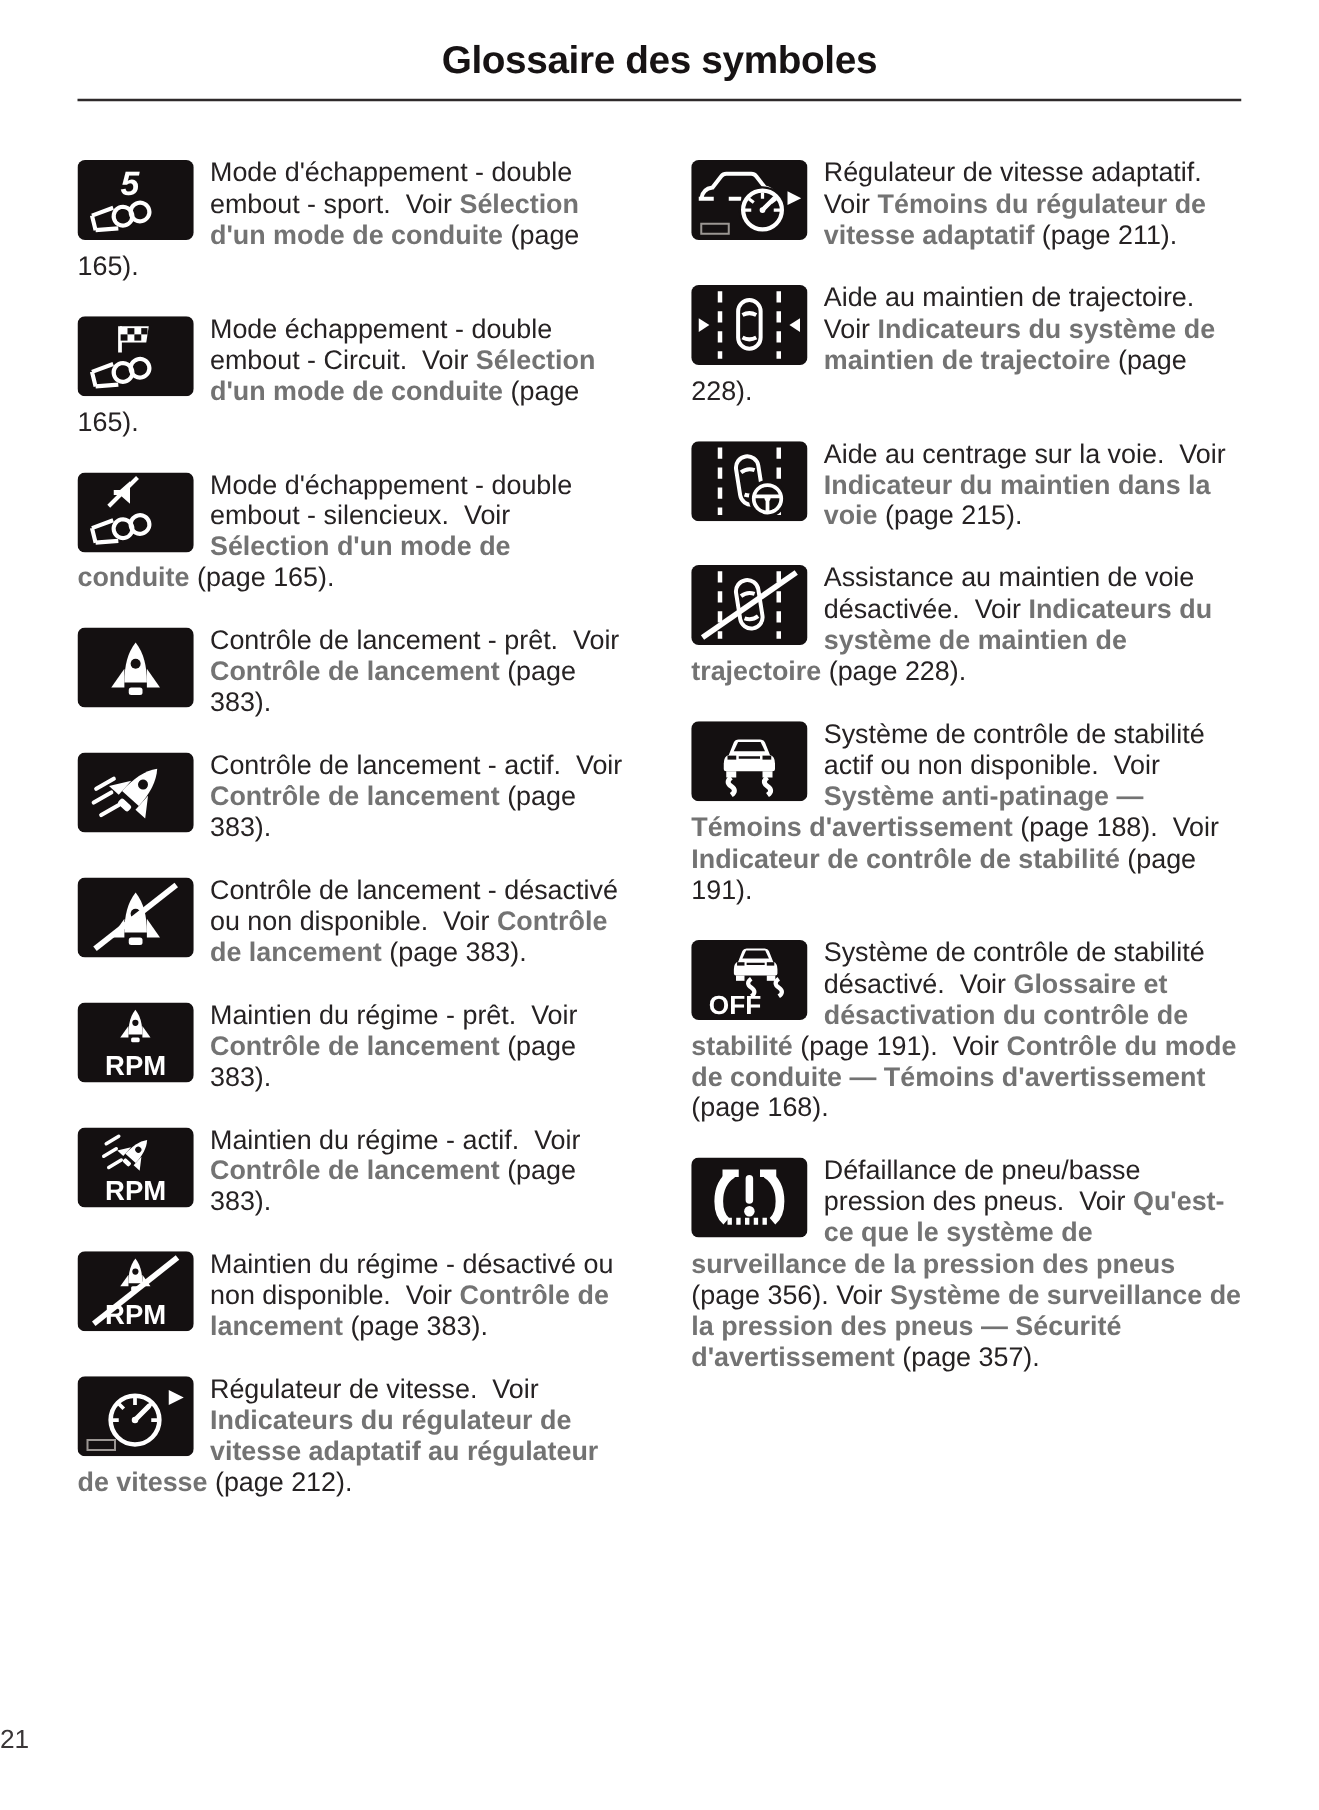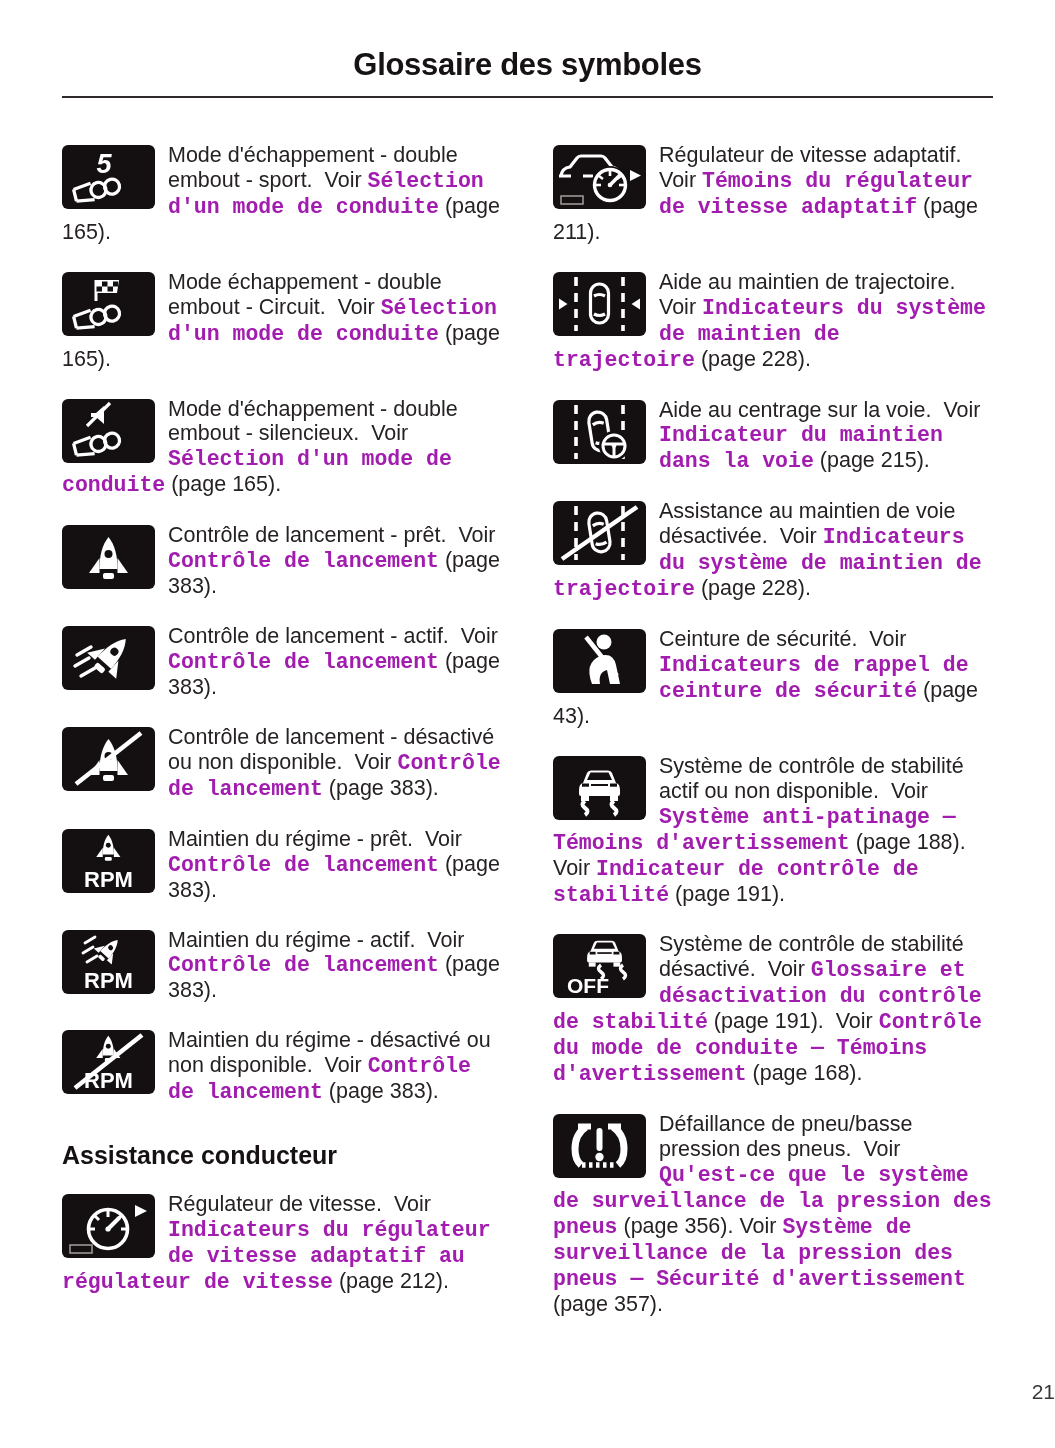--- a/index.html
+++ b/index.html
@@ -4,35 +4,35 @@
 <style>
   html,body{margin:0;padding:0;}
   body{
     width:1055px;height:1448px;position:relative;background:#ffffff;
     font-family:"Liberation Sans","DejaVu Sans",sans-serif;
     color:#262223;overflow:hidden;
   }
   .page{padding:0 62px;}
   h1.title{
     text-align:center;font-size:31px;font-weight:bold;color:#171314;
-    margin:0;padding-top:47px;letter-spacing:-0.3px;
+    margin:0;padding-top:30px;letter-spacing:-0.3px;
   }
   .rule{border-bottom:2px solid #2e2a2b;margin-top:13px;}
   .cols{display:flex;gap:51px;padding-top:45px;}
   .col{width:440px;font-size:21.5px;line-height:1.16;}
   .entry{margin-bottom:25px;}
   .entry::after{content:"";display:block;clear:both;}
   .iconbox{float:left;width:93px;height:64px;margin:2px 13px 3px 0;}
   .iconbox svg{display:block;}
   .entry p{margin:0;}
-  b{font-weight:bold;color:#a21caf;font-family:Liberation Mono, monospace;}
+  b{font-weight:bold;color:#737373;}
   h2.section{font-size:25px;font-weight:bold;color:#161213;margin:36px 0 22px 0;}
   .col > h2.section:first-child{margin-top:0;}
   .pagenum{
-    position:absolute;left:0;right:0;bottom:44px;text-align:right;
+    position:absolute;left:0;right:0;bottom:44px;text-align:left;
     font-size:21px;color:#3a3637;
   }
 </style>
 </head>
 <body>
 
 <div class="page">
   <h1 class="title">Glossaire des symboles</h1>
   <div class="rule"></div>
   <div class="cols">
@@ -195,21 +195,20 @@
                   <rect x="41" y="42" width="11" height="6" rx="2"></rect>
                   <circle cx="46.5" cy="23" r="4" fill="#141011"></circle>
                 </g>
               </g>
               <text x="46.5" y="58" font-size="22" font-weight="bold" fill="#ffffff" text-anchor="middle" font-family="Liberation Sans,sans-serif">RPM</text>
               <line x1="13" y1="58" x2="80" y2="5" stroke="#ffffff" stroke-width="4.5"></line>
             </svg>
           </span>
           <p><span>Maintien du régime - désactivé ou non disponible.&nbsp; Voir </span><b>Contrôle de lancement</b><span> (page 383).</span></p>
         </div>
-        <h2 class="section">Assistance conducteur</h2>
         <div class="entry">
           <span class="iconbox">
             <svg viewBox="0 0 93 64" width="93" height="64">
               <rect width="93" height="64" rx="6" fill="#141011"></rect>
               <g stroke="#ffffff" fill="none">
                 <circle cx="46" cy="35" r="19.5" stroke-width="3.6"></circle>
                 <line x1="46" y1="17" x2="46" y2="23" stroke-width="3"></line>
                 <line x1="33" y1="22" x2="37" y2="26" stroke-width="3"></line>
                 <line x1="59" y1="22" x2="55" y2="26" stroke-width="3"></line>
                 <line x1="27" y1="35" x2="33" y2="35" stroke-width="3"></line>
@@ -309,31 +308,20 @@
               </g>
               <line x1="9" y1="58" x2="84" y2="6" stroke="#ffffff" stroke-width="4.5"></line>
             </svg>
           </span>
           <p><span>Assistance au maintien de voie désactivée.&nbsp; Voir </span><b>Indicateurs du système de maintien de trajectoire</b><span> (page 228).</span></p>
         </div>
         <div class="entry">
           <span class="iconbox">
             <svg viewBox="0 0 93 64" width="93" height="64">
               <rect width="93" height="64" rx="6" fill="#141011"></rect>
-              <circle cx="51" cy="13" r="7.5" fill="#ffffff"></circle>
-              <path d="M39,55 q-8,-21 8,-28 q13,-4 16,9 l4,19 h-10 l-3,-14 q-9,2 -7,14 z" fill="#ffffff"></path>
-              <line x1="33" y1="8" x2="64" y2="47" stroke="#ffffff" stroke-width="4.5"></line>
-            </svg>
-          </span>
-          <p><span>Ceinture de sécurité.&nbsp; Voir </span><b>Indicateurs de rappel de ceinture de sécurité</b><span> (page 43).</span></p>
-        </div>
-        <div class="entry">
-          <span class="iconbox">
-            <svg viewBox="0 0 93 64" width="93" height="64">
-              <rect width="93" height="64" rx="6" fill="#141011"></rect>
               <g transform="translate(0,-4)">
                 <g fill="#ffffff">
                   <path d="M26,38 q0,-6 4,-7 l4,-10 q1,-2.5 4,-2.5 h17 q3,0 4,2.5 l4,10 q4,1 4,7 v4 q0,2 -2,2 h-37 q-2,0 -2,-2 z"></path>
                   <rect x="28" y="44" width="8" height="5"></rect>
                   <rect x="57" y="44" width="8" height="5"></rect>
                 </g>
                 <path d="M34,28 l3.5,-7.5 h18 l3.5,7.5 z" fill="#141011"></path>
                 <rect x="29" y="31.5" width="7" height="3.2" fill="#141011"></rect>
                 <rect x="57" y="31.5" width="7" height="3.2" fill="#141011"></rect>
                 <line x1="38" y1="33" x2="55" y2="33" stroke="#141011" stroke-width="2"></line>

